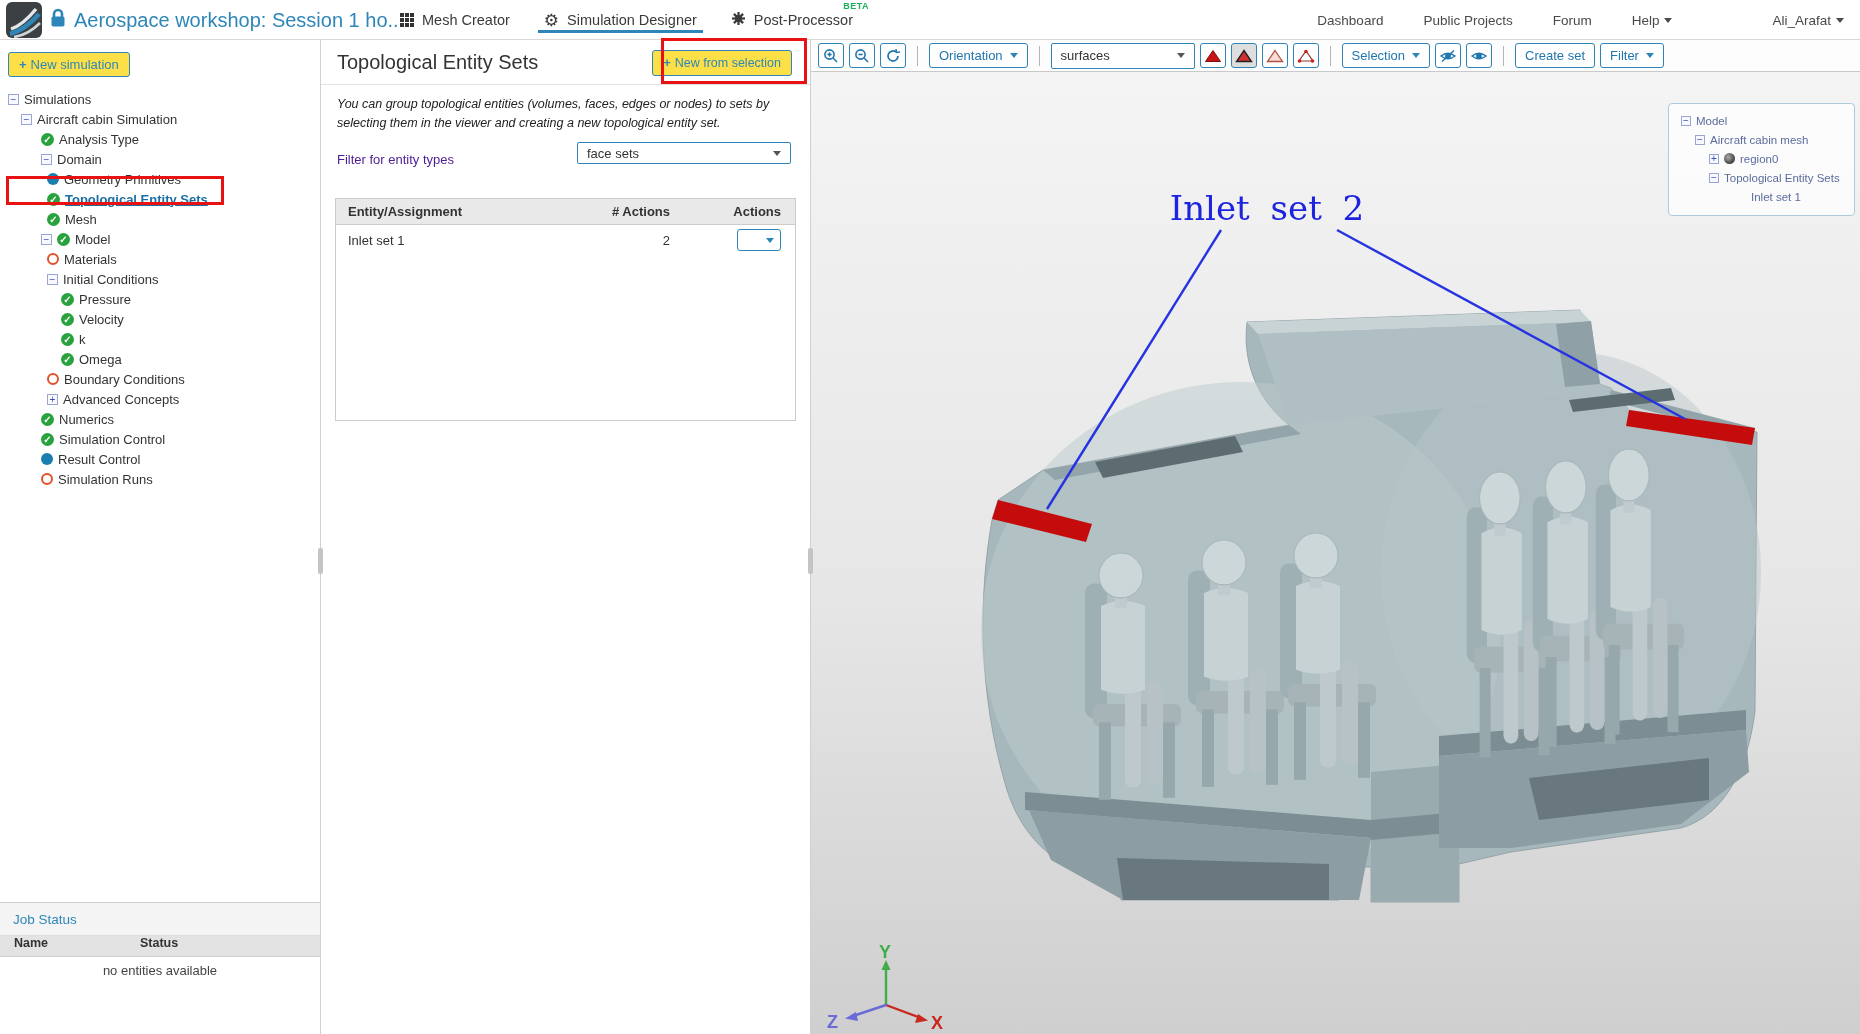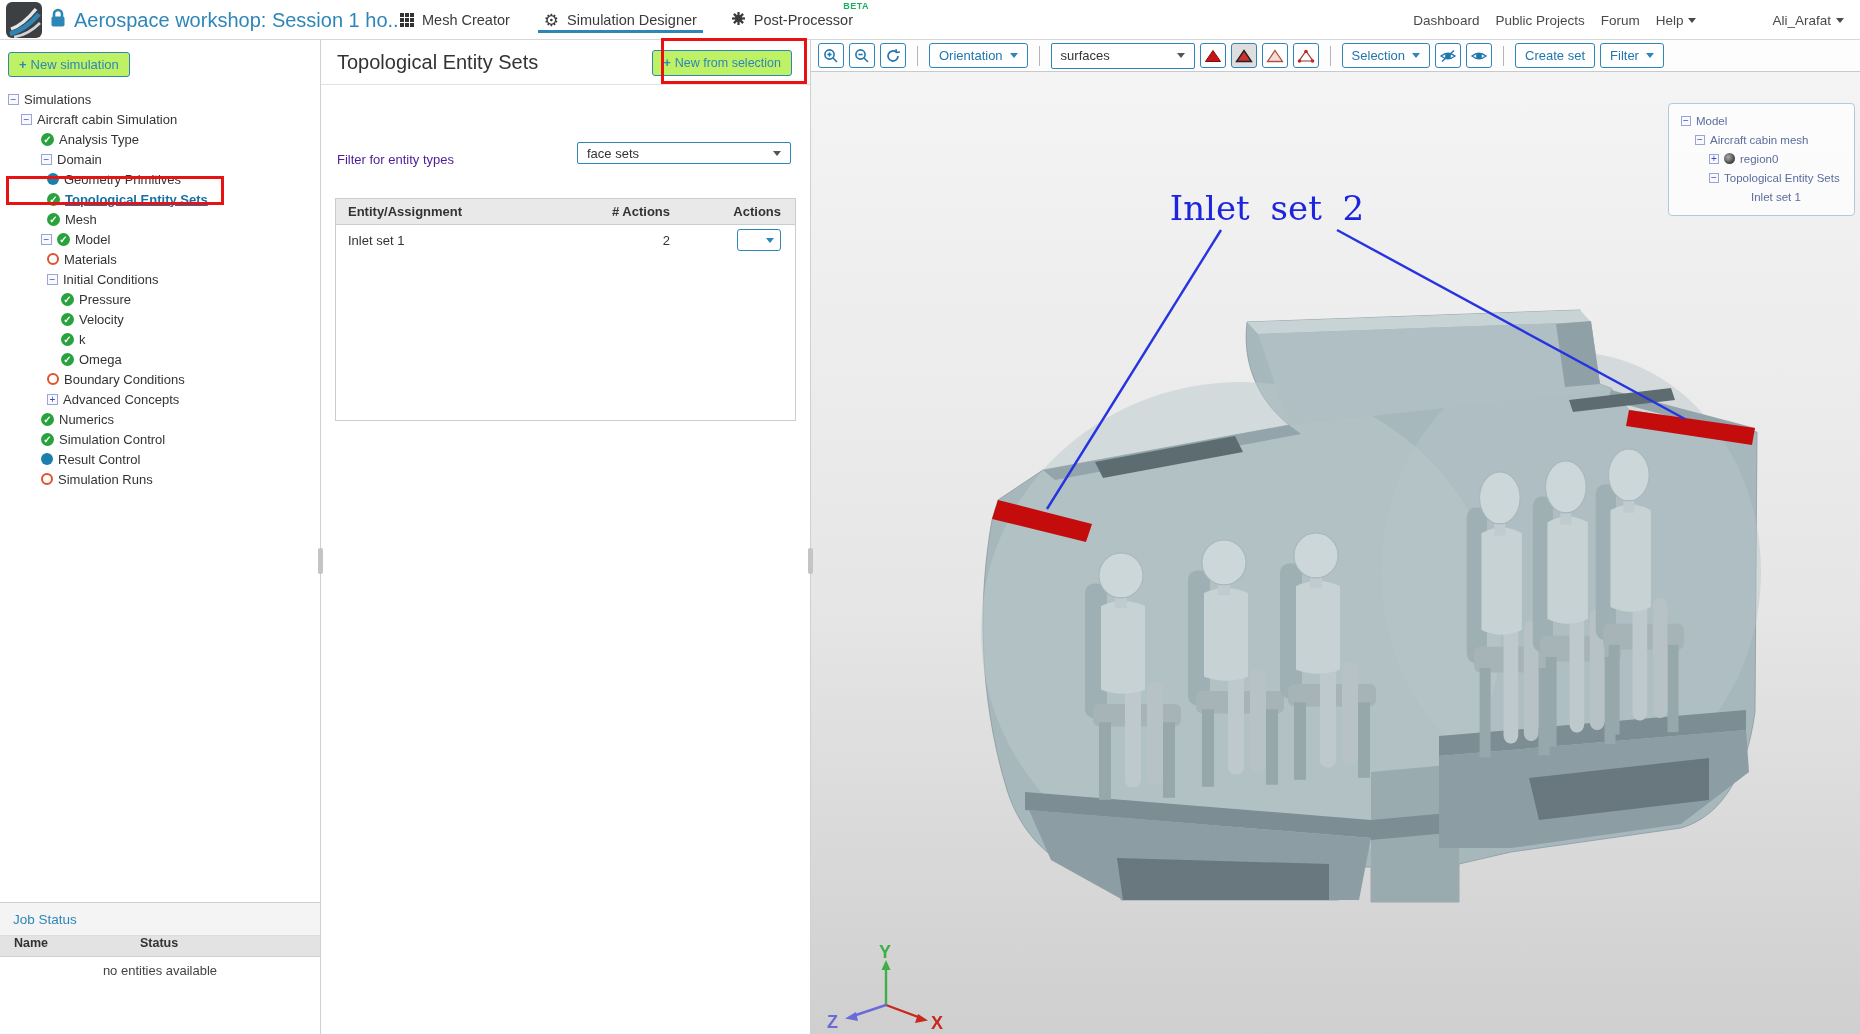--- a/index.html
+++ b/index.html
@@ -14,31 +14,31 @@
   .proj-title { color:#2e86b8; font-size:20px; white-space:nowrap; }
   .tabs { position:absolute; left:398px; top:0; height:40px; display:flex; gap:30px; align-items:center; }
   .tab { position:relative; height:40px; display:flex; align-items:center; gap:8px;
     font-size:14.5px; color:#3a3a3a; cursor:pointer; padding:0 2px; }
   .tab.active::after { content:""; position:absolute; left:-4px; right:-4px; bottom:7px; height:3px; background:#2e86b8; }
   .gridicon { display:grid; grid-template-columns:4px 4px 4px; grid-template-rows:4px 4px 4px; gap:1px; }
   .gridicon i { background:#333; }
   .gearglyph { font-size:17px; color:#3a3a3a; line-height:1; }
   .beta { position:absolute; top:1px; right:-14px; font-size:9px; font-weight:bold; color:#1dae5e; letter-spacing:.5px; }
   .navlinks { position:absolute; right:16px; top:0; height:40px; display:flex; align-items:center;
-    gap:16px; font-size:13.5px; color:#4a4a4a; }
+    gap:40px; font-size:13.5px; color:#4a4a4a; }
   .navlinks .user { margin-left:60px; }
   .caret-dk { display:inline-block; width:0; height:0; border-left:4px solid transparent;
     border-right:4px solid transparent; border-top:5px solid #4a4a4a; margin-left:5px; vertical-align:middle; }
   .caret-bl { display:inline-block; width:0; height:0; border-left:4px solid transparent;
     border-right:4px solid transparent; border-top:5px solid #2e86b8; margin-left:7px; }
 
   
   .sidebar { position:absolute; left:0; top:40px; width:320px; height:994px; background:#fff; }
   .btn-outline { display:inline-flex; align-items:center; border:1px solid #2e86b8; color:#2e86b8;
-    background:#bef264; border-radius:3px; font-size:13px; padding:4px 10px; cursor:pointer; white-space:nowrap; }
+    background:#fde047; border-radius:3px; font-size:13px; padding:4px 10px; cursor:pointer; white-space:nowrap; }
   .plus::before { content:"+"; font-weight:bold; margin-right:4px; }
   .newsim { position:absolute; left:8px; top:12px; }
   .tree { position:absolute; left:0; top:49px; width:100%; }
   .trow { display:flex; align-items:center; height:20px; gap:5px; font-size:13px; color:#333; cursor:pointer; }
   .d0{padding-left:8px}.d1{padding-left:21px}.d2{padding-left:41px}.d3{padding-left:47px}.d4{padding-left:61px}
   .sel-label { color:#1a6fa5; font-weight:bold; text-decoration:underline; }
 
   .sicon { flex:none; }
   [data-icon="check"] { width:13px; height:13px; border-radius:50%; background:#27a23c; }
   [data-icon="check"]::before { content:"✓"; display:block; color:#fff; font-size:10px; font-weight:bold;
@@ -270,20 +270,21 @@
 </div>
 
 <div class="vdiv" style="left:320px"></div>
 <div class="grip" style="left:318px"></div>
 
 <div class="panel">
   <div class="panel-head">
     <span class="panel-title">Topological Entity Sets</span>
     <button class="btn-outline plus newsel">New from selection</button>
   </div>
+  <div class="desc">You can group topological entities (volumes, faces, edges or nodes) to sets by selecting them in the viewer and creating a new topological entity set.</div>
   <div class="filter-label">Filter for entity types</div>
   <div class="select filter-select">
     <span>face sets</span>
     <span class="sel-caret"></span>
   </div>
 
   <div class="tablewrap">
     <div class="thead">
       <span class="c-entity">Entity/Assignment</span>
       <span class="c-count"># Actions</span>

